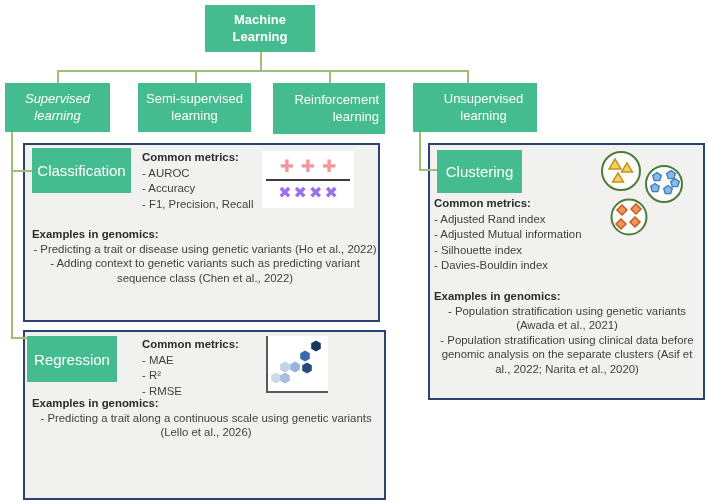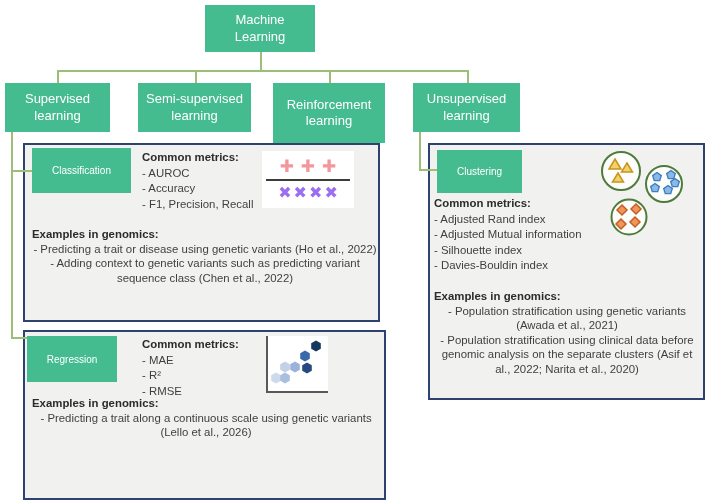--- a/index.html
+++ b/index.html
@@ -11,21 +11,21 @@
   .node{
     position:absolute;background:#45bc8f;color:#ffffff;display:flex;
     align-items:center;justify-content:center;text-align:center;
     font-size:13px;line-height:1.25;z-index:3;
   }
   .node .lbl{display:block;}
   .panel{position:absolute;background:#f1f1ef;border:2px solid #2e4272;z-index:1;box-sizing:border-box;}
   .subnode{
     position:absolute;background:#45bc8f;color:#ffffff;display:flex;
     align-items:center;justify-content:center;text-align:center;
-    font-size:10px;z-index:3;
+    font-size:15px;z-index:3;
   }
   .textblock{position:absolute;z-index:3;font-size:11.4px;line-height:15px;}
   .heading{font-weight:bold;color:#2b2b2b;}
   .ex{margin:0;text-align:center;}
   .iconbox{position:absolute;background:#ffffff;z-index:3;}
   .class-icon{display:flex;flex-direction:column;align-items:center;justify-content:center;}
   .plus-row{color:#f2989c;font-size:17px;font-weight:bold;letter-spacing:7px;line-height:20px;white-space:nowrap;text-indent:7px;}
   .cross-row{color:#9c6ef0;font-size:16px;font-weight:bold;letter-spacing:2px;line-height:20px;white-space:nowrap;text-indent:2px;}
   .divider{width:84px;height:2px;background:#3b3b3b;margin:2px 0;}
   .axisbox{border-left:2px solid #595959;border-bottom:2px solid #595959;box-sizing:border-box;}
@@ -42,32 +42,32 @@
   <div class="connector" style="left:195px;top:70px;width:2px;height:13px;"></div>
   <div class="connector" style="left:329px;top:70px;width:2px;height:13px;"></div>
   <div class="connector" style="left:467px;top:70px;width:2px;height:13px;"></div>
   <div class="connector" style="left:11px;top:132px;width:2px;height:207px;"></div>
   <div class="connector" style="left:11px;top:170px;width:28px;height:2px;"></div>
   <div class="connector" style="left:11px;top:337px;width:32px;height:2px;"></div>
   <div class="connector" style="left:419px;top:132px;width:2px;height:39px;"></div>
   <div class="connector" style="left:419px;top:169px;width:24px;height:2px;"></div>
 
   <div class="node" style="left:205px;top:5px;width:110px;height:47px;">
-    <span class="lbl" style="width:80px;">Machine Learning</span>
+    <span class="lbl" style="width:80px;font-weight:bold;">Machine Learning</span>
   </div>
   <div class="node" style="left:5px;top:83px;width:105px;height:49px;">
-    <span class="lbl" style="width:90px;">Supervised learning</span>
+    <span class="lbl" style="width:90px;font-style:italic;">Supervised learning</span>
   </div>
   <div class="node" style="left:138px;top:83px;width:113px;height:49px;">
     <span class="lbl" style="width:105px;">Semi-supervised learning</span>
   </div>
-  <div class="node" style="left:273px;top:83px;width:112px;height:60px;">
+  <div class="node" style="left:273px;top:83px;width:112px;height:51px;text-align:right;">
     <span class="lbl" style="width:100px;">Reinforcement learning</span>
   </div>
-  <div class="node" style="left:413px;top:83px;width:107px;height:49px;">
+  <div class="node" style="left:413px;top:83px;width:107px;height:49px;padding-left:17px;">
     <span class="lbl" style="width:95px;">Unsupervised learning</span>
   </div>
 
   <div class="panel" style="left:23px;top:143px;width:357px;height:179px;"></div>
 
   <div class="subnode" style="left:32px;top:148px;width:99px;height:45px;">
     <span>Classification</span>
   </div>
 
   <div class="textblock" style="left:142px;top:150px;width:120px;line-height:15.5px;">

